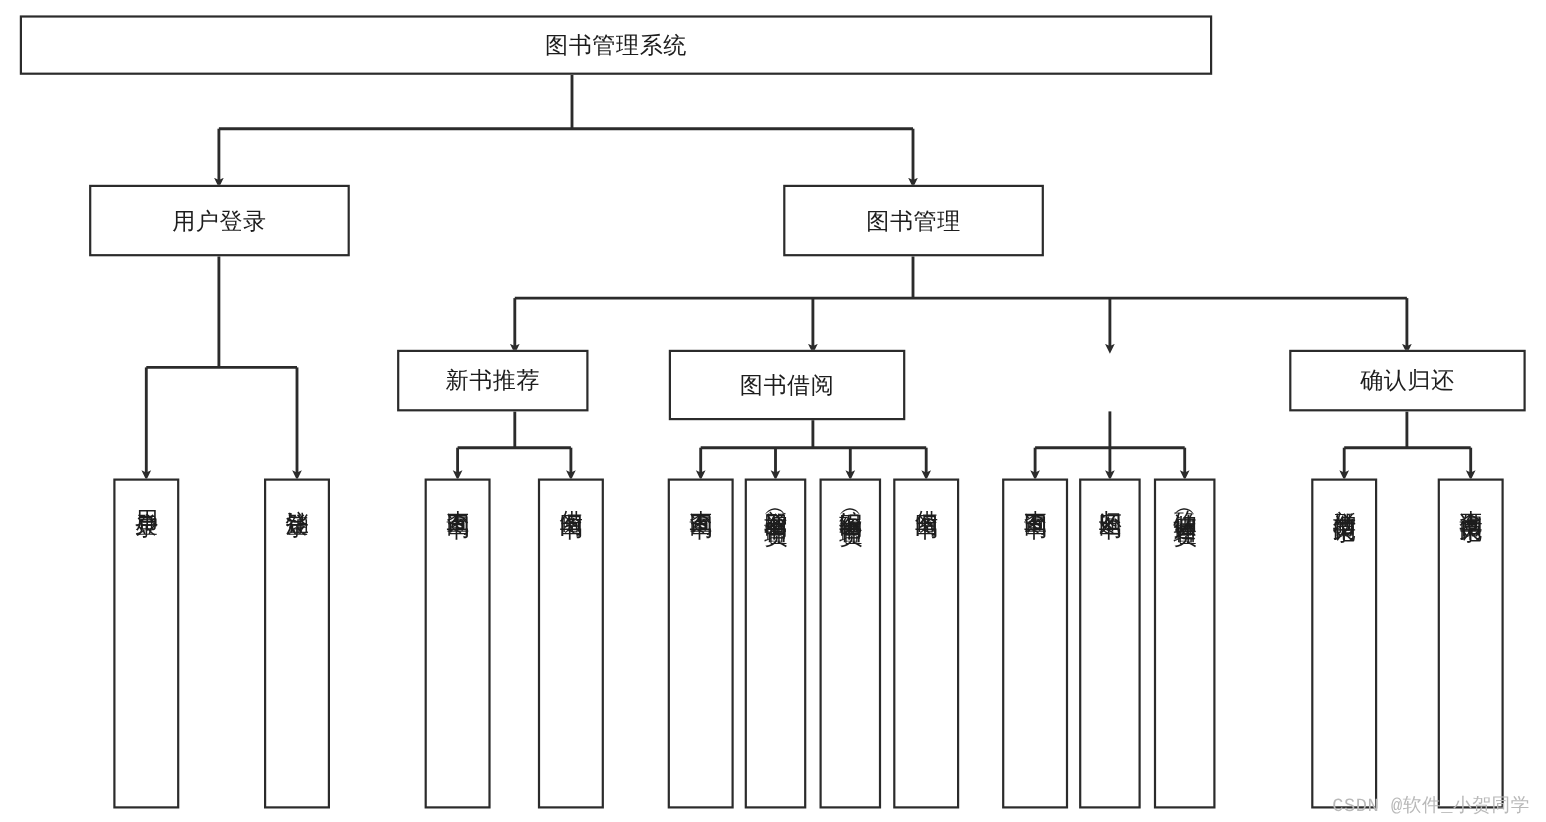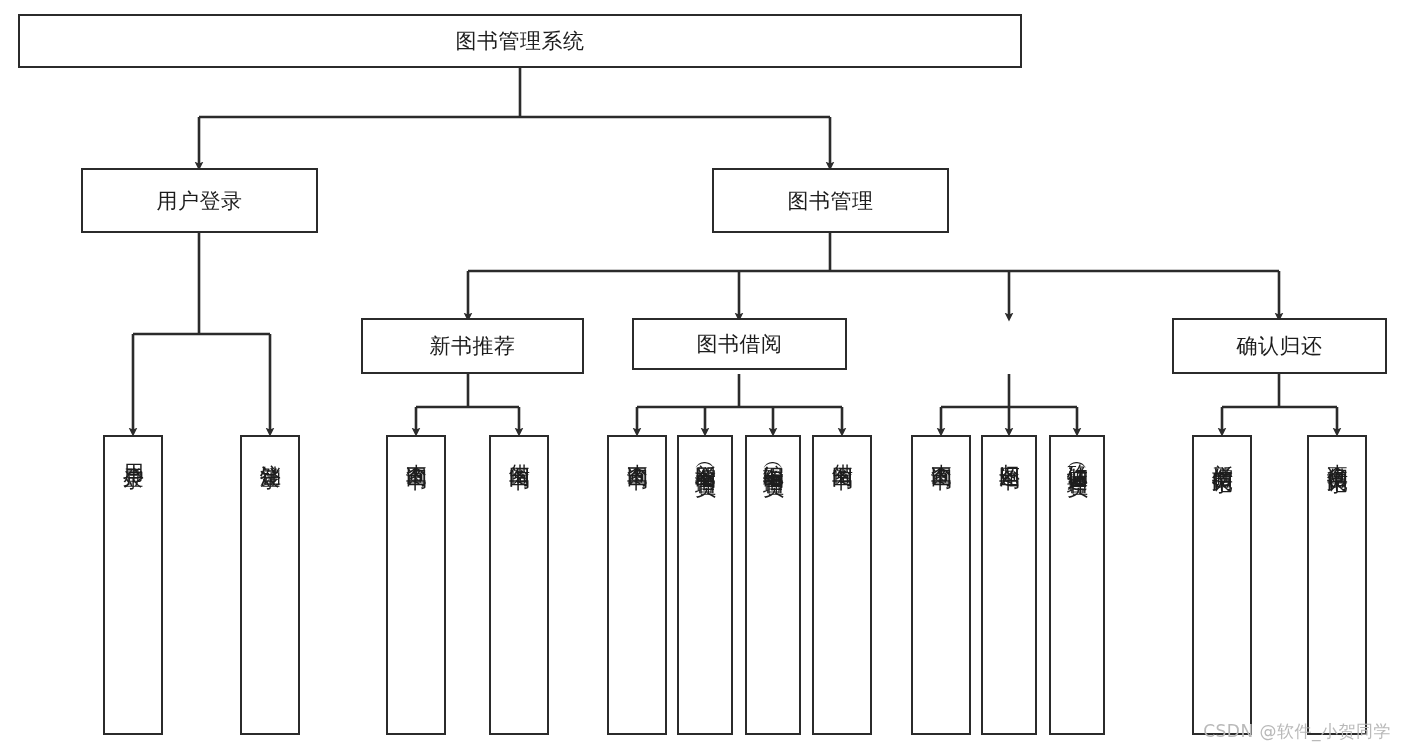--- a/index.html
+++ b/index.html
@@ -56,20 +56,21 @@
     display: block;
   }
   .watermark {
     position: absolute;
     right: 14px;
     bottom: 4px;
     font-size: 17px;
     color: #b9b9b9;
     letter-spacing: 0.5px;
     white-space: nowrap;
+    font-family: Liberation Mono, monospace;
   }
 </style>
 </head>
 <body>
 
 <div id="stage">
 
   <svg class="edges" viewBox="0 0 1405 747" xmlns="http://www.w3.org/2000/svg">
     <defs>
       <marker id="arrow" markerWidth="10" markerHeight="10" refX="4.4" refY="5" orient="auto" markerUnits="userSpaceOnUse">
@@ -115,37 +116,37 @@
       <path d="M1009,407 L1009,432" marker-end="url(#arrow)"></path>
       <path d="M1077,407 L1077,432" marker-end="url(#arrow)"></path>
 
       <path d="M1279,374 L1279,407"></path>
       <path d="M1222,407 L1337,407"></path>
       <path d="M1222,407 L1222,432" marker-end="url(#arrow)"></path>
       <path d="M1337,407 L1337,432" marker-end="url(#arrow)"></path>
     </g>
   </svg>
 
-  <div class="node horiz" style="left:18px; top:14px; width:1004px; height:54px;">
+  <div class="node horiz" style="left:18px; top:14px; width:1084px; height:54px;">
     <span>图书管理系统</span>
   </div>
 
   <div class="node horiz" style="left:81px; top:168px; width:237px; height:65px;">
     <span>用户登录</span>
   </div>
 
   <div class="node horiz" style="left:712px; top:168px; width:237px; height:65px;justify-content:center;">
     <span>图书管理</span>
   </div>
 
-  <div class="node horiz" style="left:361px; top:318px; width:223px; height:56px;">
+  <div class="node horiz" style="left:361px; top:318px; width:174px; height:56px;">
     <span>新书推荐</span>
   </div>
 
-  <div class="node horiz" style="left:632px; top:318px; width:215px; height:52px;text-align:center;">
+  <div class="node horiz" style="left:608px; top:318px; width:215px; height:64px;text-align:center;">
     <span>图书借阅</span>
   </div>
 
 
   <div class="node horiz" style="left:1172px; top:318px; width:215px; height:56px;">
     <span>确认归还</span>
   </div>
 
   <div class="node vert" style="left:103px; top:435px; width:60px; height:300px;">
     <span class="vtext">用户登录</span>

